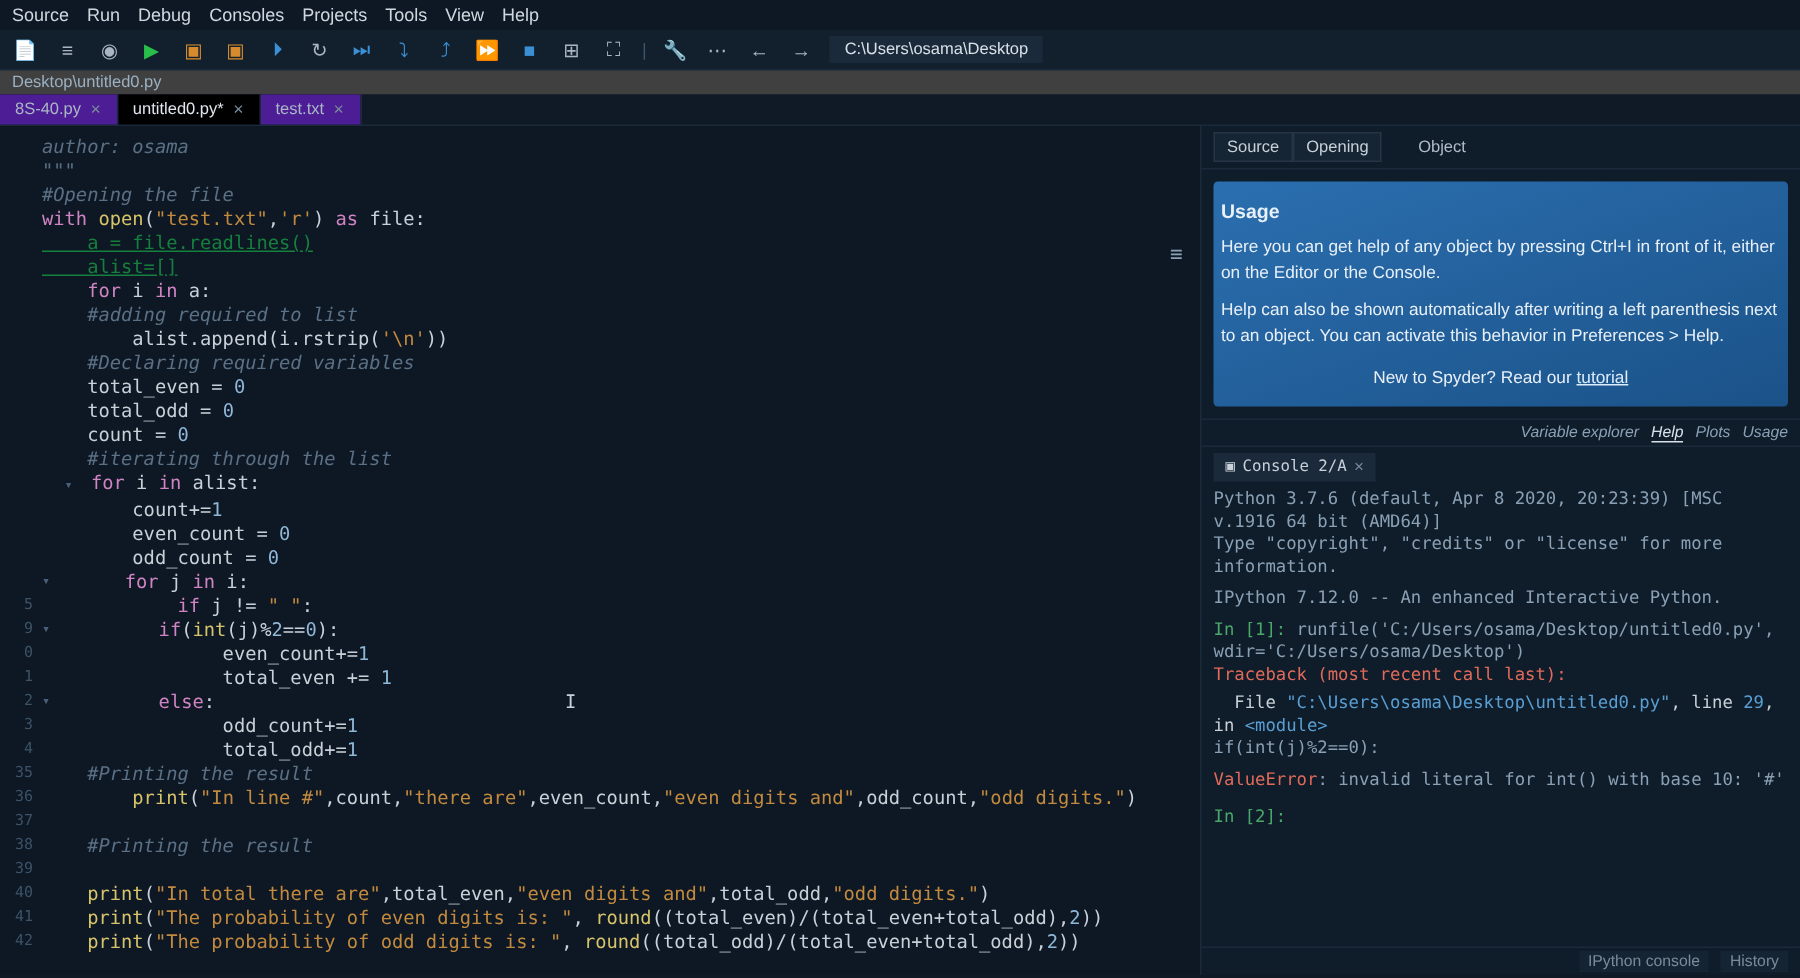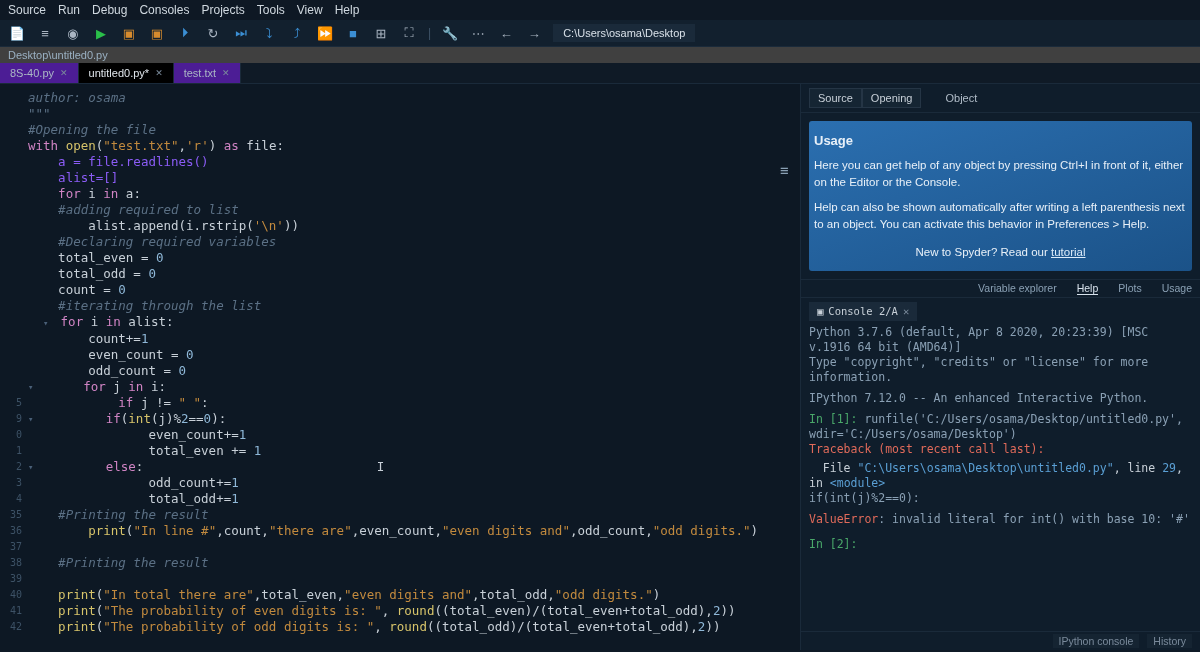--- a/index.html
+++ b/index.html
@@ -83,21 +83,21 @@
     color: #3d5266;
     padding-right: 6px;
     font-size: 10px;
     flex-shrink: 0;
   }
   .fold { color: #4a6078; font-size: 9px; width: 10px; display: inline-block; }
   .kw  { color: #d084c4; }
   .str { color: #c28a3e; }
   .cmt { color: #5b7085; font-style: italic; }
   .fn  { color: #d6c36a; }
-  .var { color: #8b5cf6; }
+  .var { color: #15803d; text-decoration: underline; }
   .num { color: #8fb8d8; }
   .right-pane {
     width: 400px;
     background: #0f1d2b;
     border-left: 1px solid #1a2a3a;
     display: flex;
     flex-direction: column;
   }
   .right-top-bar {
     display: flex;
@@ -130,26 +130,27 @@
   }
   .help-box p { margin-bottom: 8px; }
   .help-box .tut {
     text-align: center;
     margin-top: 10px;
   }
   .help-box .tut-link { text-decoration: underline; color: #dcecfb; }
   .right-tabs {
     display: flex;
     justify-content: flex-end;
-    gap: 20px;
+    gap: 8px;
     padding: 2px 8px;
     font-size: 10.5px;
     color: #8aa0b4;
     border-top: 1px solid #1a2a3a;
     border-bottom: 1px solid #1a2a3a;
+    font-style: italic;
   }
   .right-tabs .sel { color: #d8e2ec; border-bottom: 1px solid #d8e2ec; }
   .console-area {
     flex: 1;
     padding: 4px 8px;
     font-family: Consolas, monospace;
     font-size: 11.5px;
     line-height: 15px;
     overflow: hidden;
   }

